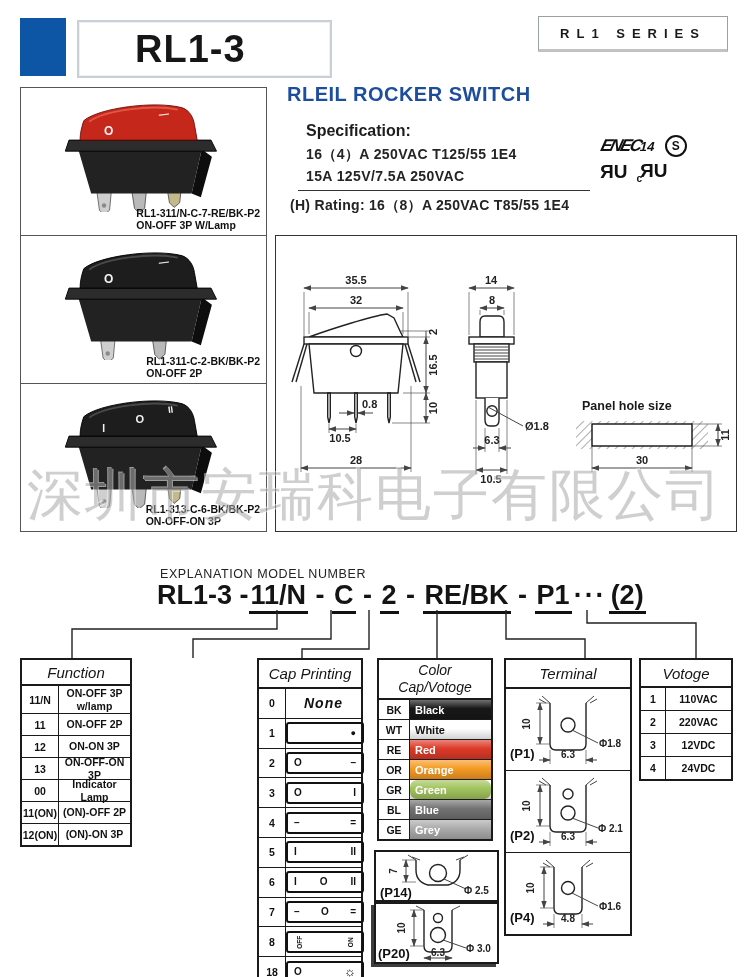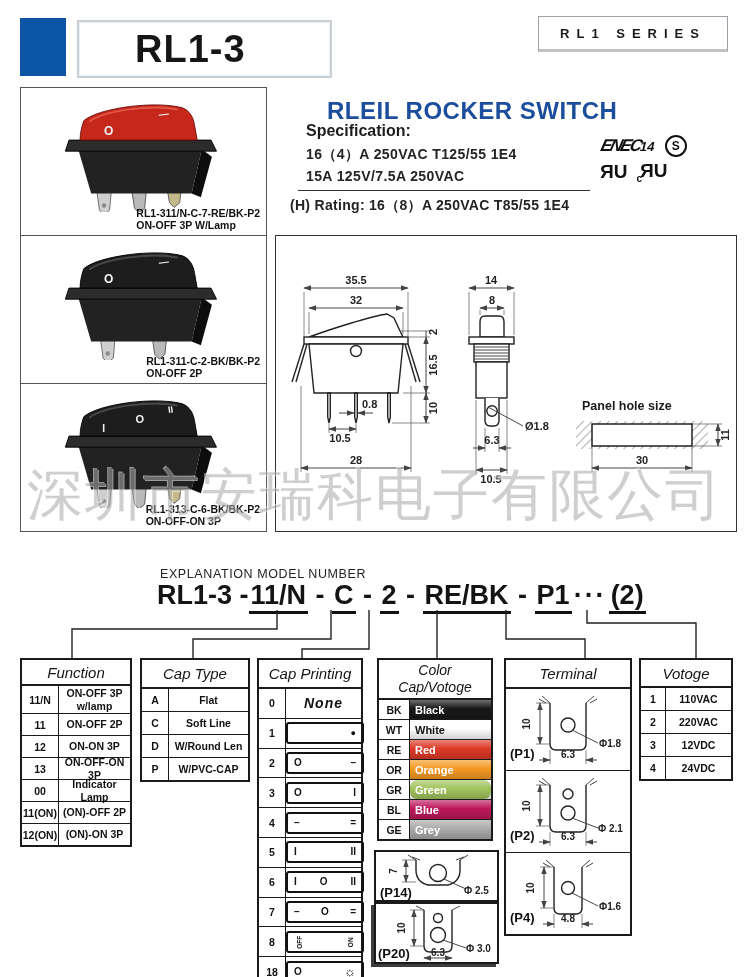--- a/index.html
+++ b/index.html
@@ -18,21 +18,21 @@
 
   
   .photos{left:20px;top:87px;width:245px;height:443px;border:1px solid #555;background:#fff;}
   .pcell{position:relative;width:100%;height:147px;border-bottom:1px solid #555;overflow:hidden;}
   .pcell:last-child{border-bottom:none;height:147px;}
   .pcap{position:absolute;right:6px;bottom:3px;font-size:10.5px;font-weight:bold;
         line-height:1.2;color:#101010;text-align:left;}
   .pimg{position:absolute;left:14px;top:6px;}
 
   
-  .brand{left:287px;top:97px;font-size:24px;font-weight:bold;color:#1d4e9e;letter-spacing:.5px;margin-left:40px;}
+  .brand{left:287px;top:83px;font-size:20px;font-weight:bold;color:#1d4e9e;letter-spacing:.5px;}
   .speclabel{left:306px;top:122px;font-size:16px;font-weight:bold;color:#1d1d1d;}
   .specl1{left:306px;top:146px;font-size:14px;font-weight:bold;color:#242424;letter-spacing:.4px;}
   .specl2{left:306px;top:168px;font-size:14px;font-weight:bold;color:#242424;letter-spacing:.4px;}
   .specrule{left:298px;top:190px;width:292px;height:0;border-top:1.5px solid #333;}
   .hrating{left:290px;top:197px;font-size:14px;font-weight:bold;color:#242424;letter-spacing:.3px;}
 
   
   .certs{left:601px;top:133px;width:120px;}
   .certrow{display:flex;align-items:center;gap:10px;height:26px;}
   .enec{font-weight:bold;font-style:italic;font-size:17px;letter-spacing:-2px;
@@ -367,39 +367,20 @@
     <div class="trow">
         <div class="tcode">11(ON)</div>
         <div class="tval">(ON)-OFF 2P</div>
       </div>
     <div class="trow">
         <div class="tcode">12(ON)</div>
         <div class="tval">(ON)-ON 3P</div>
       </div>
   </div>
 
-  <div id="t-captype" class="tbl">
-    <div class="thead">Cap Type</div>
-    <div class="trow">
-        <div class="tcode">A</div>
-        <div class="tval">Flat</div>
-      </div>
-    <div class="trow">
-        <div class="tcode">C</div>
-        <div class="tval">Soft Line</div>
-      </div>
-    <div class="trow">
-        <div class="tcode">D</div>
-        <div class="tval">W/Round Len</div>
-      </div>
-    <div class="trow">
-        <div class="tcode">P</div>
-        <div class="tval">W/PVC-CAP</div>
-      </div>
-  </div>
 
   <div id="t-capprint" class="tbl">
     <div class="thead">Cap Printing</div>
     <div class="trow">
         <div class="tcode">0</div>
         <div class="cpsym">
           <span class="cpnone">None</span>
         </div>
       </div>
     <div class="trow">
@@ -517,21 +498,21 @@
         </div>
       </div>
     <div class="trow">
         <div class="tcode">GR</div>
         <div class="chip" style="background-color: rgb(162, 196, 94); border-radius: 7px;">
           <span style="color: rgb(255, 255, 255);">Green</span>
         </div>
       </div>
     <div class="trow">
         <div class="tcode">BL</div>
-        <div class="chip" style="background-color: #be185d;">
+        <div class="chip" style="background-color: #737373;">
           <span style="color: rgb(255, 255, 255);">Blue</span>
         </div>
       </div>
     <div class="trow">
         <div class="tcode">GE</div>
         <div class="chip" style="background-color: rgb(171, 171, 171);">
           <span style="color: rgb(255, 255, 255);">Grey</span>
         </div>
       </div>
   </div>

